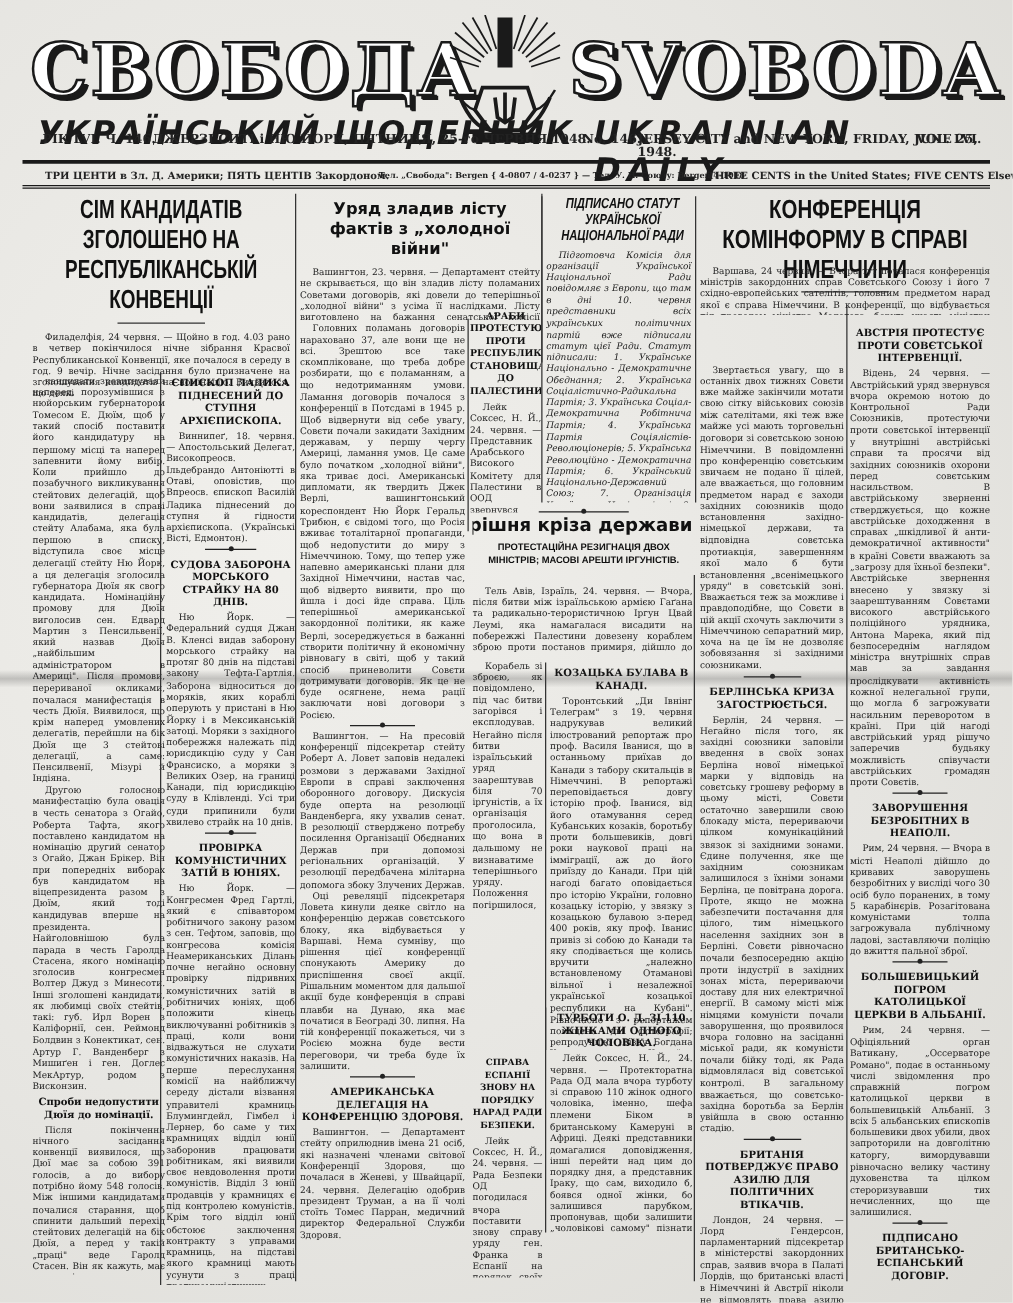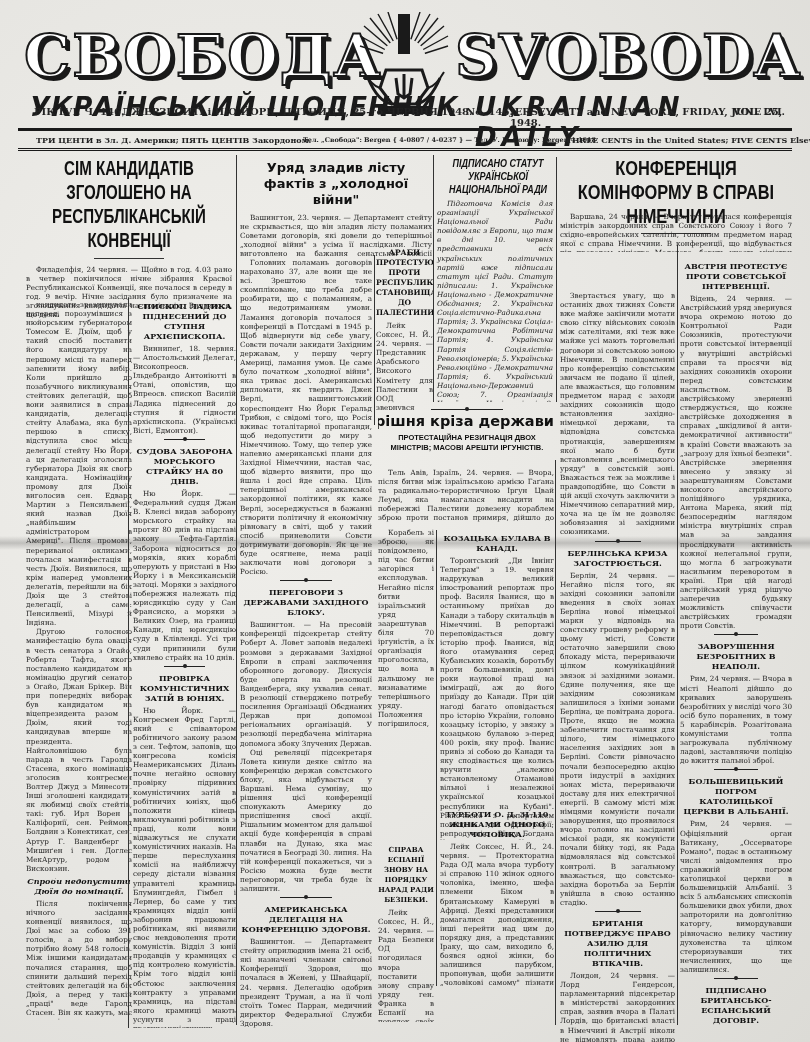--- a/index.html
+++ b/index.html
@@ -135,21 +135,21 @@
     <div class="hd hd-cond" style="font-size:21px;line-height:24px;transform:scaleX(0.72);width:280px;margin-left:-37px;">СІМ КАНДИДАТІВ ЗГОЛОШЕНО НА РЕСПУБЛІКАНСЬКІЙ КОНВЕНЦІЇ</div>
     <div class="shortrule" style="width:70px;margin:6px auto 6px;"></div>
     <div class="body" style="width:206px;">
       <p>Филаделфія, 24 червня. — Щойно в год. 4.03 рано в четвер покінчилося нічне зібрання Красвої Республиканської Конвенції, яке почалося в середу в год. 9 вечір. Нічне засідання було призначене на зголошування кандидатів на номінацію. Виявилося, що деякі</p>
     </div>
   </div>
 
   <div class="col body" style="left:26px;top:300px;width:106px;height:720px;">
     <p>кандидати зрезигнували наперед, порозумівшися з нюйорським губернатором Томесом Е. Дюїм, щоб у такий спосіб поставити його кандидатуру на першому місці та наперед запевнити йому вибір. Коли прийшло до позабучного викликування стейтових делегацій, щоб вони заявилися в справі кандидатів, делегація стейту Алабама, яка була першою в списку, відступила своє місце делегації стейту Ню Йорк, а ця делегація зголосила губернатора Дюїя як свого кандидата. Номінаційну промову для Дюїя виголосив сен. Едвард Мартин з Пенсильвенії, який назвав Дюїя „найбільшим адміністратором в Америці". Після промови, перериваної окликами, почалася манифестація в честь Дюїя. Виявилося, що крім наперед умовлених делегатів, перейшли на бік Дюїя ще 3 стейтові делегації, а саме: Пенсилвенії, Мізурі й Індіяна.</p>
     <p>Другою голосною манифестацію була овація в честь сенатора з Огайо, Роберта Тафта, якого поставлено кандидатом на номінацію другий сенатор з Огайо, Джан Брікер. Він при попередніх виборах був кандидатом на віцепрезидента разом з Дюїм, який тоді кандидував вперше на президента. Найголовнішою була парада в честь Гаролда Стасена, якого номінацію зголосив конгресмен Волтер Джуд з Минесоти. Інші зголошені кандидати, як любимці своїх стейтів, такі: губ. Ирл Ворен з Каліфорнії, сен. Реймонд Болдвин з Конектикат, сен. Артур Г. Ванденберг з Мишиґен і ген. Доглес МекАртур, родом з Висконзин.</p>
-    <div class="subhd" style="font-style:italic;">Спроби недопустити Дюїя до номінації.</div>
+    <div class="subhd" style="">Спроби недопустити Дюїя до номінації.</div>
     <p>Після покінчення нічного засідання конвенції виявилося, що Дюї має за собою 391 голосів, а до вибору потрібно йому 548 голосів. Між іншими кандидатами почалися старання, щоб спинити дальший перехід стейтових делегацій на бік Дюїя, а перед у такій „праці" веде Гаролд Стасен. Він як кажуть, має порозуміння з сен. Ванденбергом. Стасен годиться на становище віцепрезидента при номінації. Ванденберг дальше тримається своєї тактики, за собою не агітує, а твердить, що прийме кандидатуру, як його поставлять.</p>
 
   </div>
 
   <div class="col" style="left:128px;top:298px;width:108px;height:730px;border-left:1px solid #333;padding-left:4px;">
     <div class="subhd">ЄПИСКОП ЛАДИКА ПІДНЕСЕНИЙ ДО СТУПНЯ АРХІЄПИСКОПА.</div>
     <div class="body">
         <p>Виннипеґ, 18. червня. — Апостольський Делегат, Високопреосв. Ільдебрандо Антоніютті в Отаві, оповістив, що Впреосв. єпископ Василій Ладика піднесений до ступня й гідности архієпископа. (Українські Вісті, Едмонтон).</p>
       </div>
     <div class="sep"></div>
@@ -169,21 +169,20 @@
     <div class="hd" style="font-size:13px;line-height:16px;text-transform:none;font-family:'DejaVu Sans',sans-serif;font-weight:bold;margin-top:4px;">Уряд зладив лісту фактів з „холодної війни"</div>
     <div class="body" style="margin-top:5px;">
         <p>Вашингтон, 23. червня. — Департамент стейту не скрывається, що він зладив лісту поламаних Советами договорів, які довели до теперішньої „холодної війни" з усіма її наслідками. Лісту виготовлено на бажання сенатської комісії закордонних справ негайно після того, як президент Труман у своїй промові на спільній сесії обох палат конгресу 17. березня заявив, що „Росія постійно легковажила договори, які мали бути підставою миру.</p>
       </div>
   </div>
   <div class="col" style="left:240px;top:258px;width:132px;height:770px;">
     <div class="body">
         <p>Головних поламань договорів нараховано 37, але вони ще не всі. Зрештою все таке скомпліковане, що треба добре розбирати, що є поламанням, а що недотриманням умови. Ламання договорів почалося з конференції в Потсдамі в 1945 р. Щоб відвернути від себе увагу, Совєти почали закидати Західним державам, у першу чергу Америці, ламання умов. Це саме було початком „холодної війни", яка триває досі. Американські дипломати, як твердить Джек Верлі, вашингтонський кореспондент Ню Йорк Геральд Трибюн, є свідомі того, що Росія вживає тоталітарної пропаганди, щоб недопустити до миру з Німеччиною. Тому, що тепер уже напевно американські плани для Західної Німеччини, настав час, щоб відверто виявити, про що йшла і досі йде справа. Ціль теперішньої американської закордонної політики, як каже Верлі, зосереджується в бажанні створити політичну й економічну рівновагу в світі, щоб у такий спосіб приневолити Совєти дотримувати договорів. Як це не буде осягнене, нема рації заключати нові договори з Росією.</p>
       </div>
     <div class="sep"></div>
-    <div class="subhd">ПЕРЕГОВОРИ З ДЕРЖАВАМИ ЗАХІДНОГО БЛОКУ.</div>
     <div class="body">
         <p>Вашингтон. — На пресовій конференції підсекретар стейту Роберт А. Ловет заповів недалекі розмови з державами Західної Европи в справі заключення оборонного договору. Дискусія буде оперта на резолюції Ванденберга, яку ухвалив сенат. В резолюції стверджено потребу посилення Організації Обєднаних Держав при допомозі регіональних організацій. У резолюції передбачена мілітарна допомога збоку Злучених Держав.</p>
       <p>Оці ревеляції підсекретаря Ловета кинули деяке світло на конференцію держав совєтського блоку, яка відбувається у Варшаві. Нема сумніву, що рішення цієї конференції спонукають Америку до приспішення своєї акції. Рішальним моментом для дальшої акції буде конференція в справі плавби на Дунаю, яка має початися в Београді 30. липня. На тій конференції покажеться, чи з Росією можна буде вести переговори, чи треба буде їх залишити.</p>
       </div>
     <div class="sep"></div>
     <div class="subhd">АМЕРИКАНСЬКА ДЕЛЕГАЦІЯ НА КОНФЕРЕНЦІЮ ЗДОРОВЯ.</div>
     <div class="body">
         <p>Вашингтон. — Департамент стейту оприлюднив імена 21 осіб, які назначені членами світової Конференції Здоровя, що почалася в Женеві, у Швайцарії, 24. червня. Делегацію одобрив президент Труман, а на її чолі стоїть Томес Парран, медичний директор Федеральної Служби Здоровя.</p>
       </div>
   </div>

